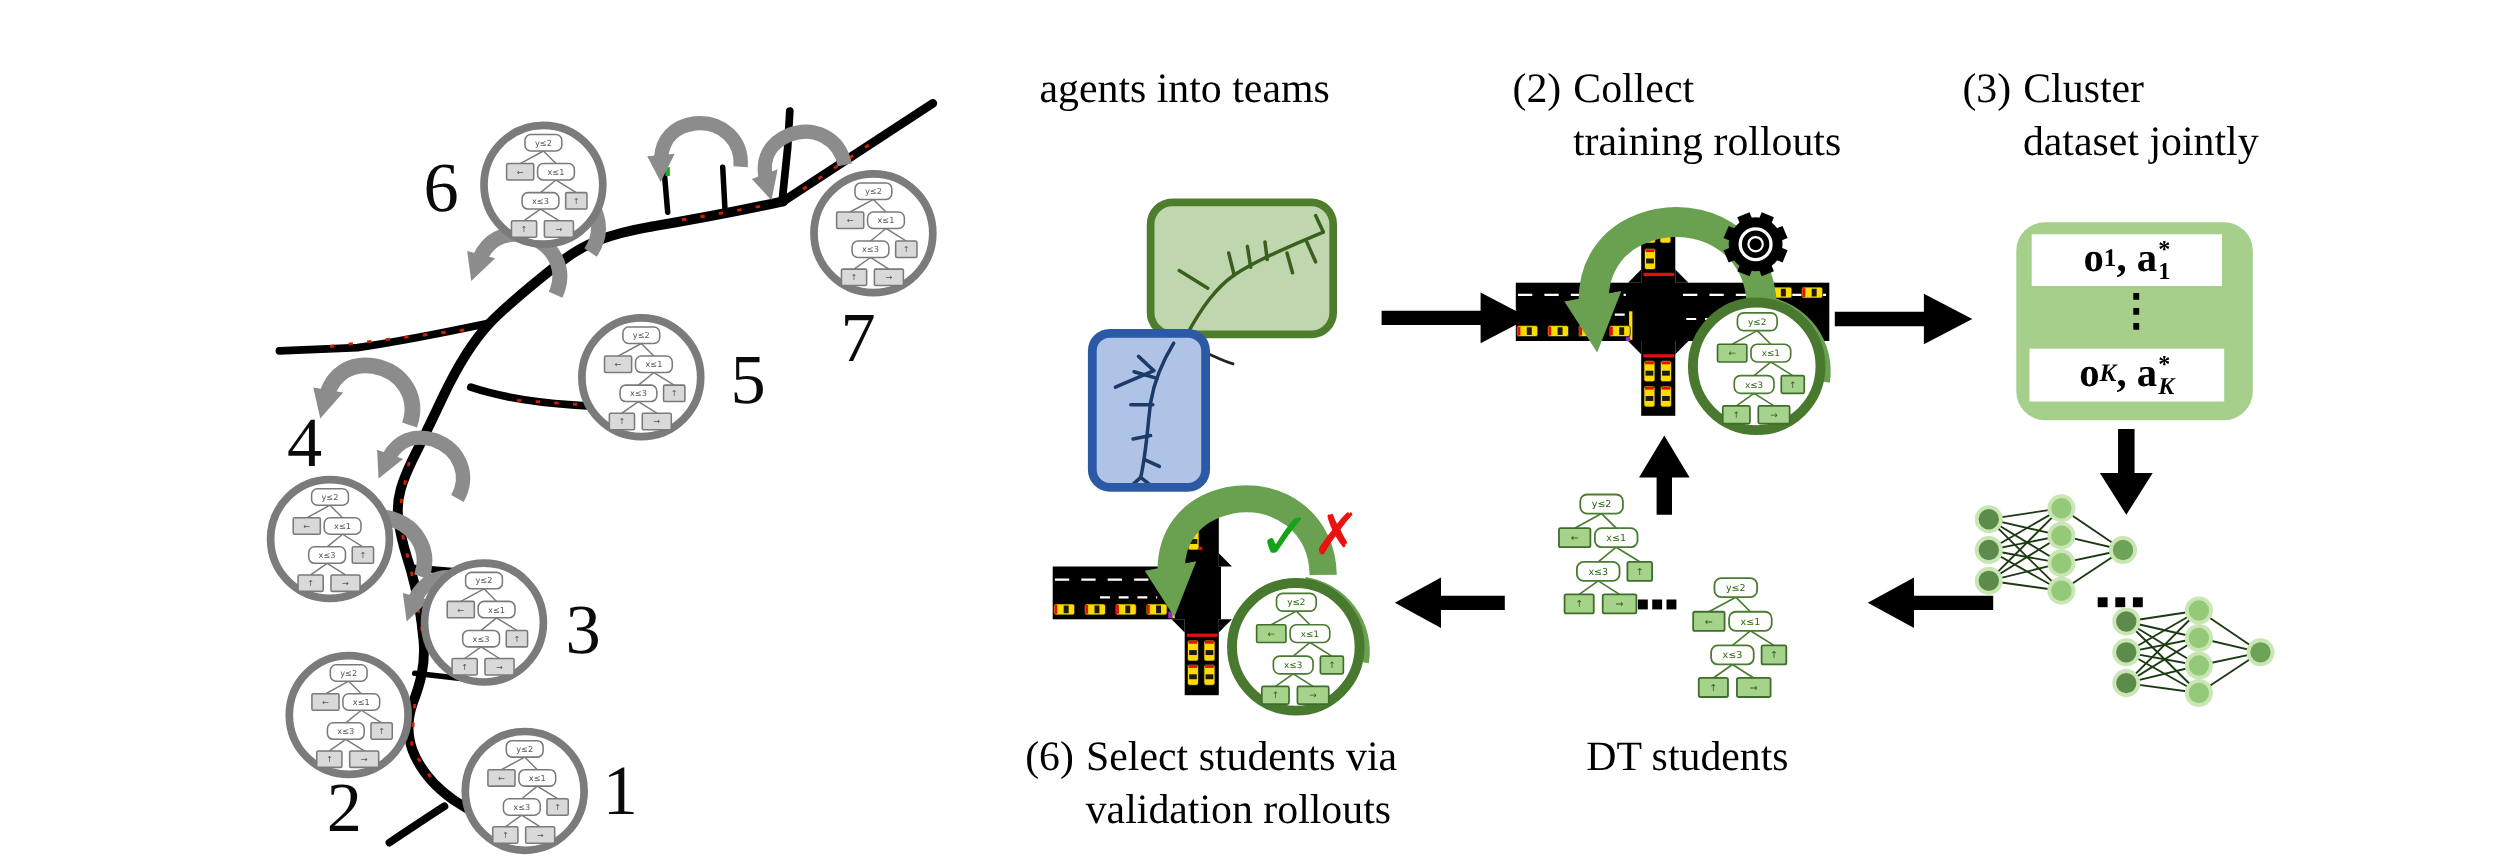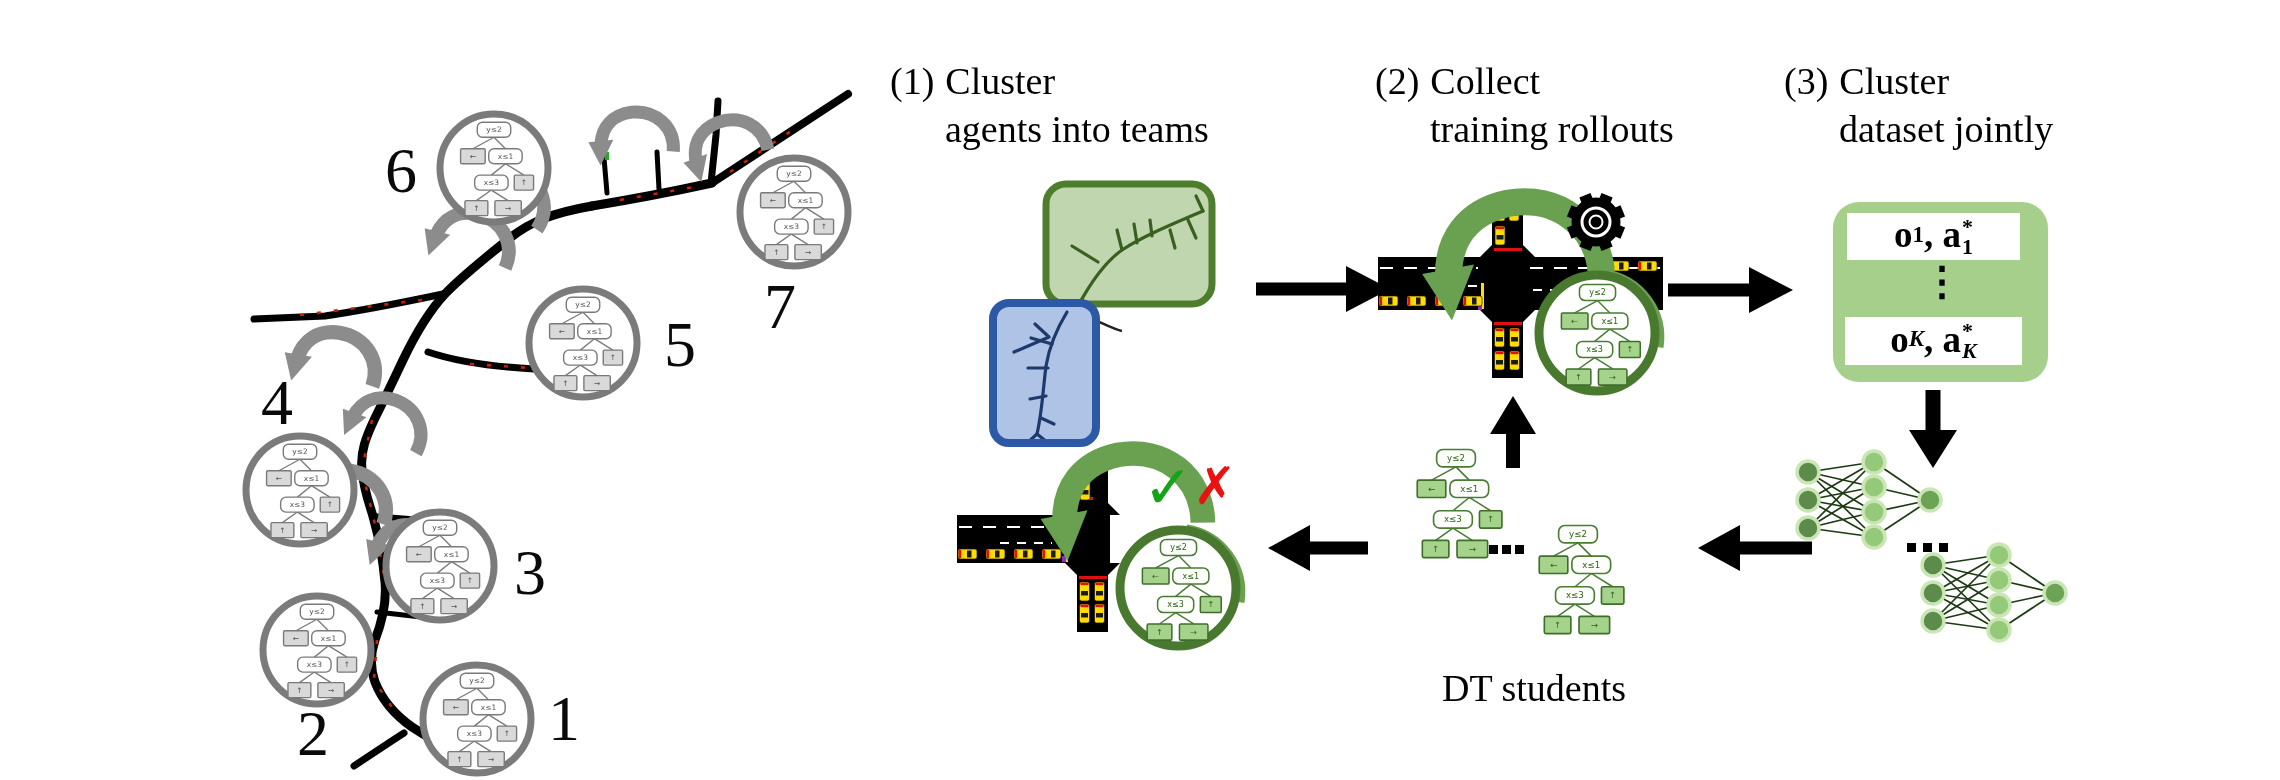--- a/index.html
+++ b/index.html
@@ -597,30 +597,33 @@
         <polygon points="1812,541.5 1740,541.5 1740,525 1698,548 1740,571 1740,554.5 1812,554.5" fill="#000"></polygon>
         <polygon points="1520,468 1520,434 1536,434 1513,396 1490,434 1506,434 1506,468" fill="#000"></polygon>
         <polygon points="1368,541.5 1310,541.5 1310,525 1268,548 1310,571 1310,554.5 1368,554.5" fill="#000"></polygon>
       </g>
 
   <text x="1143" y="508" font-family="DejaVu Sans, sans-serif" font-size="60" font-weight="bold" fill="#17a317">✓</text>
   <text x="1193" y="504" font-family="DejaVu Sans, sans-serif" font-size="52" font-weight="bold" fill="#ea1111">✗</text>
 </svg>
 
 <div class="step-label" style="left:890px;top:57px">
-  <div class="l1"><span class="num">(1)</span><span>Cluster</span></div>
   <div class="l2">agents into teams</div>
 </div>
 <div class="step-label" style="left:1375px;top:57px">
   <div class="l1"><span class="num">(2)</span><span>Collect</span></div>
   <div class="l2">training rollouts</div>
 </div>
 <div class="step-label" style="left:1784px;top:57px">
   <div class="l1"><span class="num">(3)</span><span>Cluster</span></div>
   <div class="l2">dataset jointly</div>
+</div>
+<div class="step-label" style="left:932px;top:664px">
+  <div class="l1"><span class="num">(6)</span><span>Select students via</span></div>
+  <div class="l2">validation rollouts</div>
 </div>
 <div class="step-label" style="left:1387px;top:664px">
   <div class="l2">DT students</div>
 </div>
 <div class="step-label" style="left:1782px;top:662px">
 </div>
 
 <div class="ds-text" style="left:1847px;top:211px;width:173px;height:47px">
   <span>o</span><sub>1</sub><span>,</span>&nbsp;<span>a</span><span class="supsub">
         <span class="sp">*</span>

